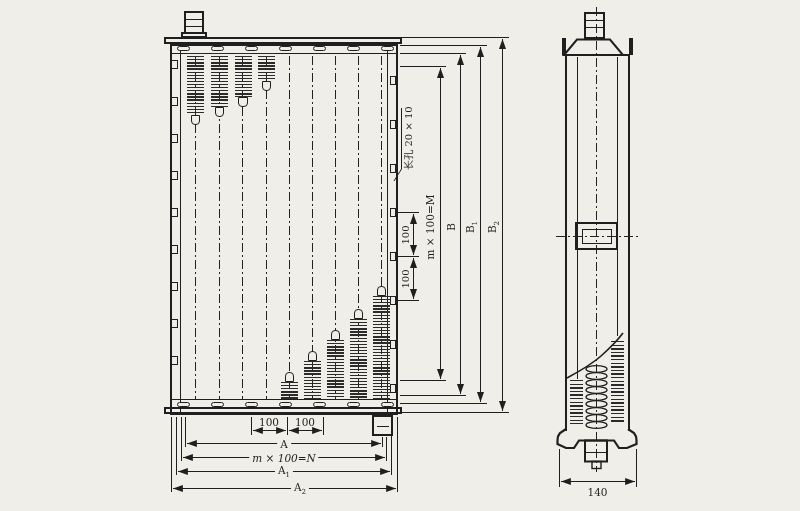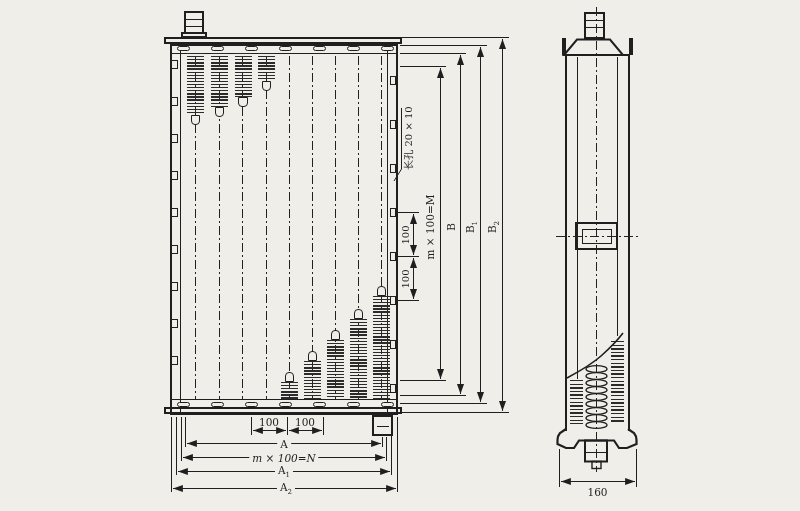--- a/index.html
+++ b/index.html
@@ -203,15 +203,15 @@
   <div class="lbl rot" style="left:451px;top:227px;">B</div>
   <div class="lbl rot" style="left:472px;top:227px;"><span>B</span><sub>1</sub></div>
   <div class="lbl rot" style="left:494px;top:227px;"><span>B</span><sub>2</sub></div>
   <div class="lbl rot" style="left:406px;top:234.5px;font-size:10px;">100</div>
   <div class="lbl rot" style="left:406px;top:278.5px;font-size:10px;">100</div>
   <div class="lbl" style="left:269px;top:422px;">100</div>
   <div class="lbl" style="left:305px;top:422px;">100</div>
   <div class="lbl bg" style="left:284px;top:443.5px;">A</div>
   <div class="lbl bg" style="left:284px;top:457.5px;font-style:italic;">m × 100=N</div>
   <div class="lbl bg" style="left:284px;top:471.5px;"><span>A</span><sub>1</sub></div>
-  <div class="lbl bg" style="left:286px;top:488.5px;"><span>A</span><sub>2</sub></div>
-  <div class="lbl" style="left:597.5px;top:492px;">160</div>
+  <div class="lbl bg" style="left:300px;top:488.5px;"><span>A</span><sub>2</sub></div>
+  <div class="lbl" style="left:597.5px;top:492px;">140</div>
 </div>
 
 </body></html>

